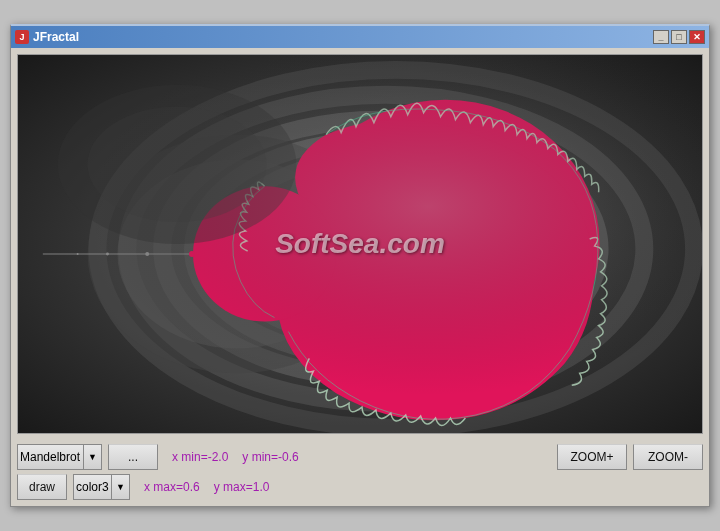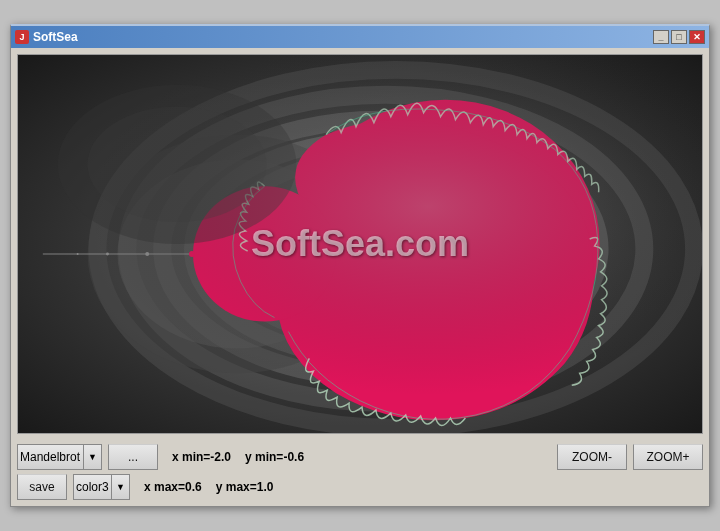--- a/index.html
+++ b/index.html
@@ -92,21 +92,22 @@
       width: 100%;
       height: 100%;
     }
 
     .watermark {
       position: absolute;
       top: 50%;
       left: 50%;
       transform: translate(-50%, -50%);
       color: rgba(255,255,255,0.55);
-      font-size: 36px;
+      font-size: 28px;
+      font-style: italic;
       font-weight: bold;
       text-shadow: 1px 1px 3px rgba(0,0,0,0.5);
       white-space: nowrap;
       pointer-events: none;
     }
 
     .controls {
       padding: 4px 6px 6px 6px;
       display: flex;
       flex-direction: column;
@@ -158,40 +159,39 @@
       border-left: none;
       display: flex;
       align-items: center;
       justify-content: center;
       font-size: 9px;
       cursor: pointer;
     }
 
     .coord-label {
       font-size: 12px;
-      color: #000000;
+      color: #a21caf;
       margin-left: 8px;
-      font-weight: bold;
     }
 
     .spacer {
       flex: 1;
     }
   </style>
 </head>
 <body>
 
 <div class="window">
 
   <div class="title-bar">
     <div class="title-bar-left">
       <div class="title-icon">
         <span>J</span>
       </div>
-      <span>SoftSea</span>
+      <span>JFractal</span>
     </div>
     <div class="title-bar-buttons">
       <div class="title-btn">_</div>
       <div class="title-btn">□</div>
       <div class="title-btn close">✕</div>
     </div>
   </div>
 
   <div class="fractal-canvas">
     <svg class="fractal-svg" viewBox="0 0 688 380" preserveAspectRatio="none">
@@ -261,28 +261,28 @@
       </div>
 
       <button class="btn">...</button>
 
       <span class="coord-label">x min=-2.0</span>
 
       <span class="coord-label">y min=-0.6</span>
 
       <div class="spacer"></div>
 
+      <button class="btn btn-wide">ZOOM+</button>
+
       <button class="btn btn-wide">ZOOM-</button>
-
-      <button class="btn btn-wide">ZOOM+</button>
     </div>
 
     <div class="controls-row">
 
-      <button class="btn">save</button>
+      <button class="btn">draw</button>
 
       <div class="select-wrapper">
         <select class="ctrl-select">
           <option>color3</option>
           <option>color1</option>
           <option>color2</option>
         </select>
         <div class="dropdown-arrow">▼</div>
       </div>
 

